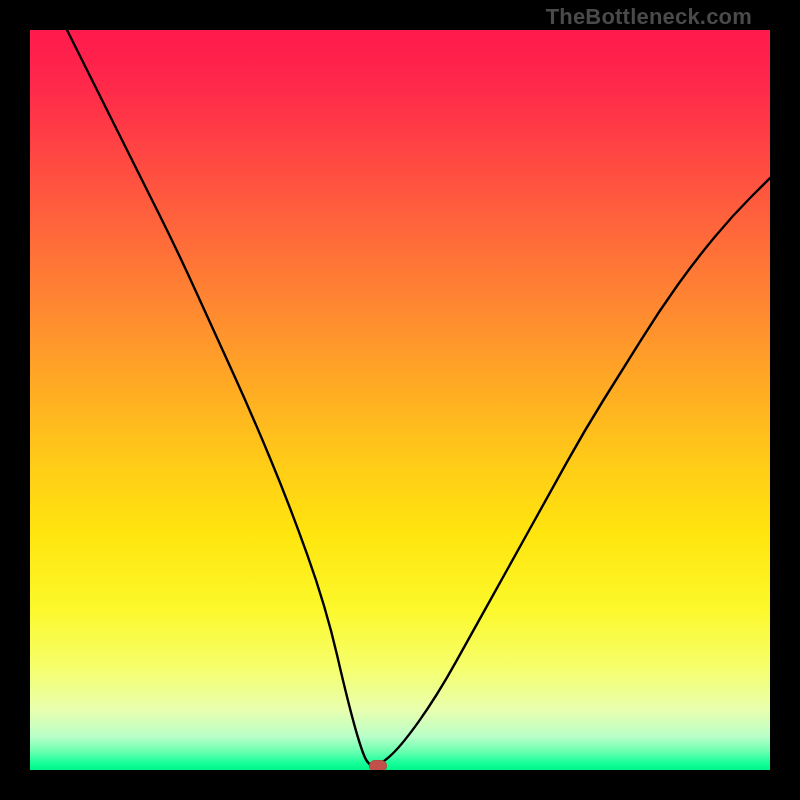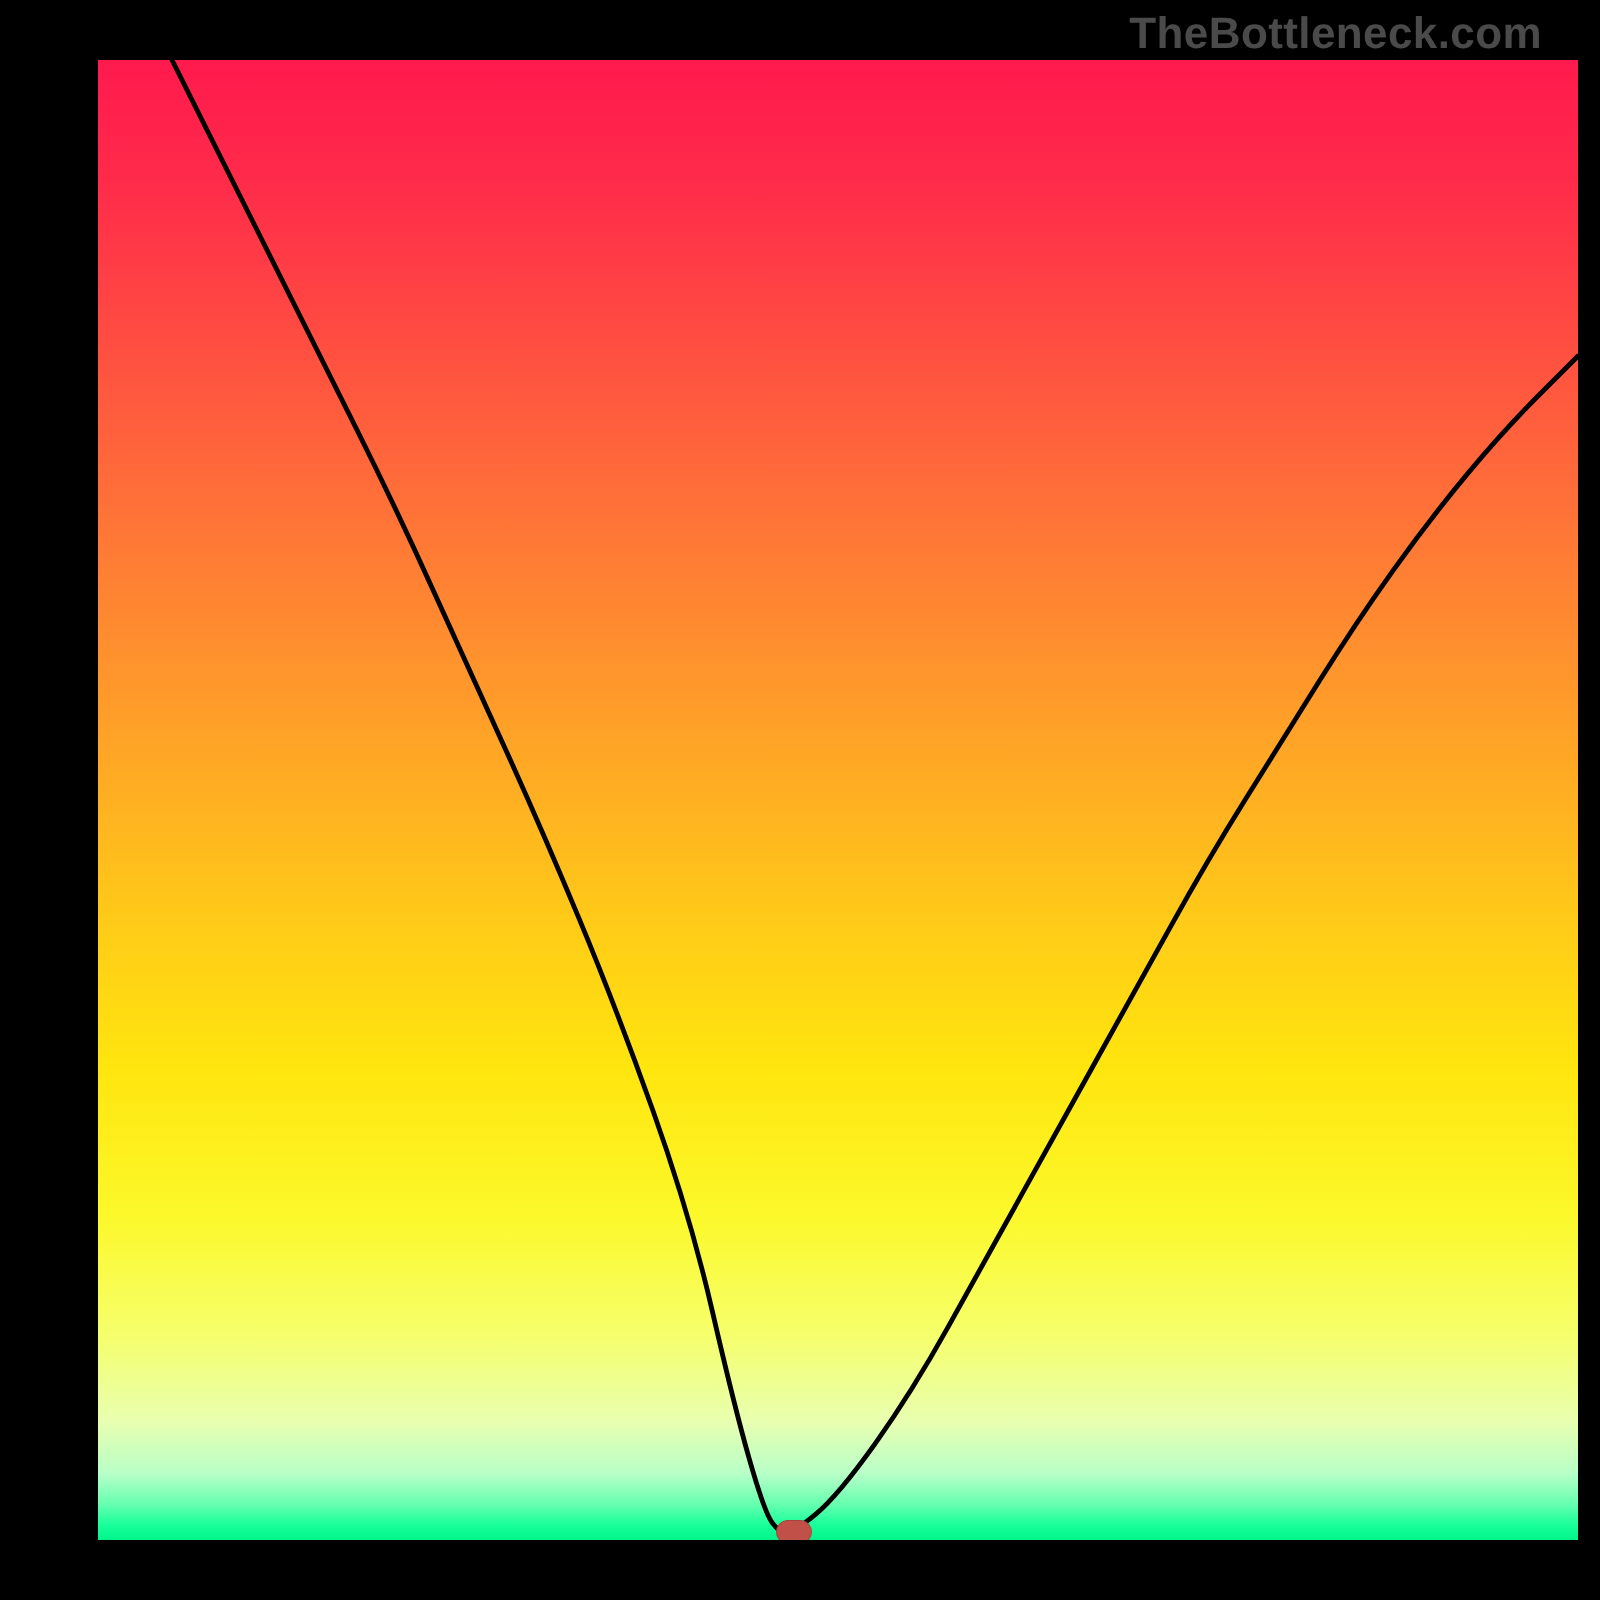--- a/index.html
+++ b/index.html
@@ -9,21 +9,20 @@
     height: 800px;
     overflow: hidden;
     background: #000;
     font-family: Arial, Helvetica, sans-serif;
   }
   .frame {
     position: relative;
     width: 764px;
     height: 800px;
     background: #000;
-    margin-left: 19px;
   }
   .watermark {
     position: absolute;
     top: 4px;
     right: 12px;
     color: #4a4a4a;
     font-size: 22px;
     font-weight: 600;
     letter-spacing: 0.2px;
     user-select: none;

